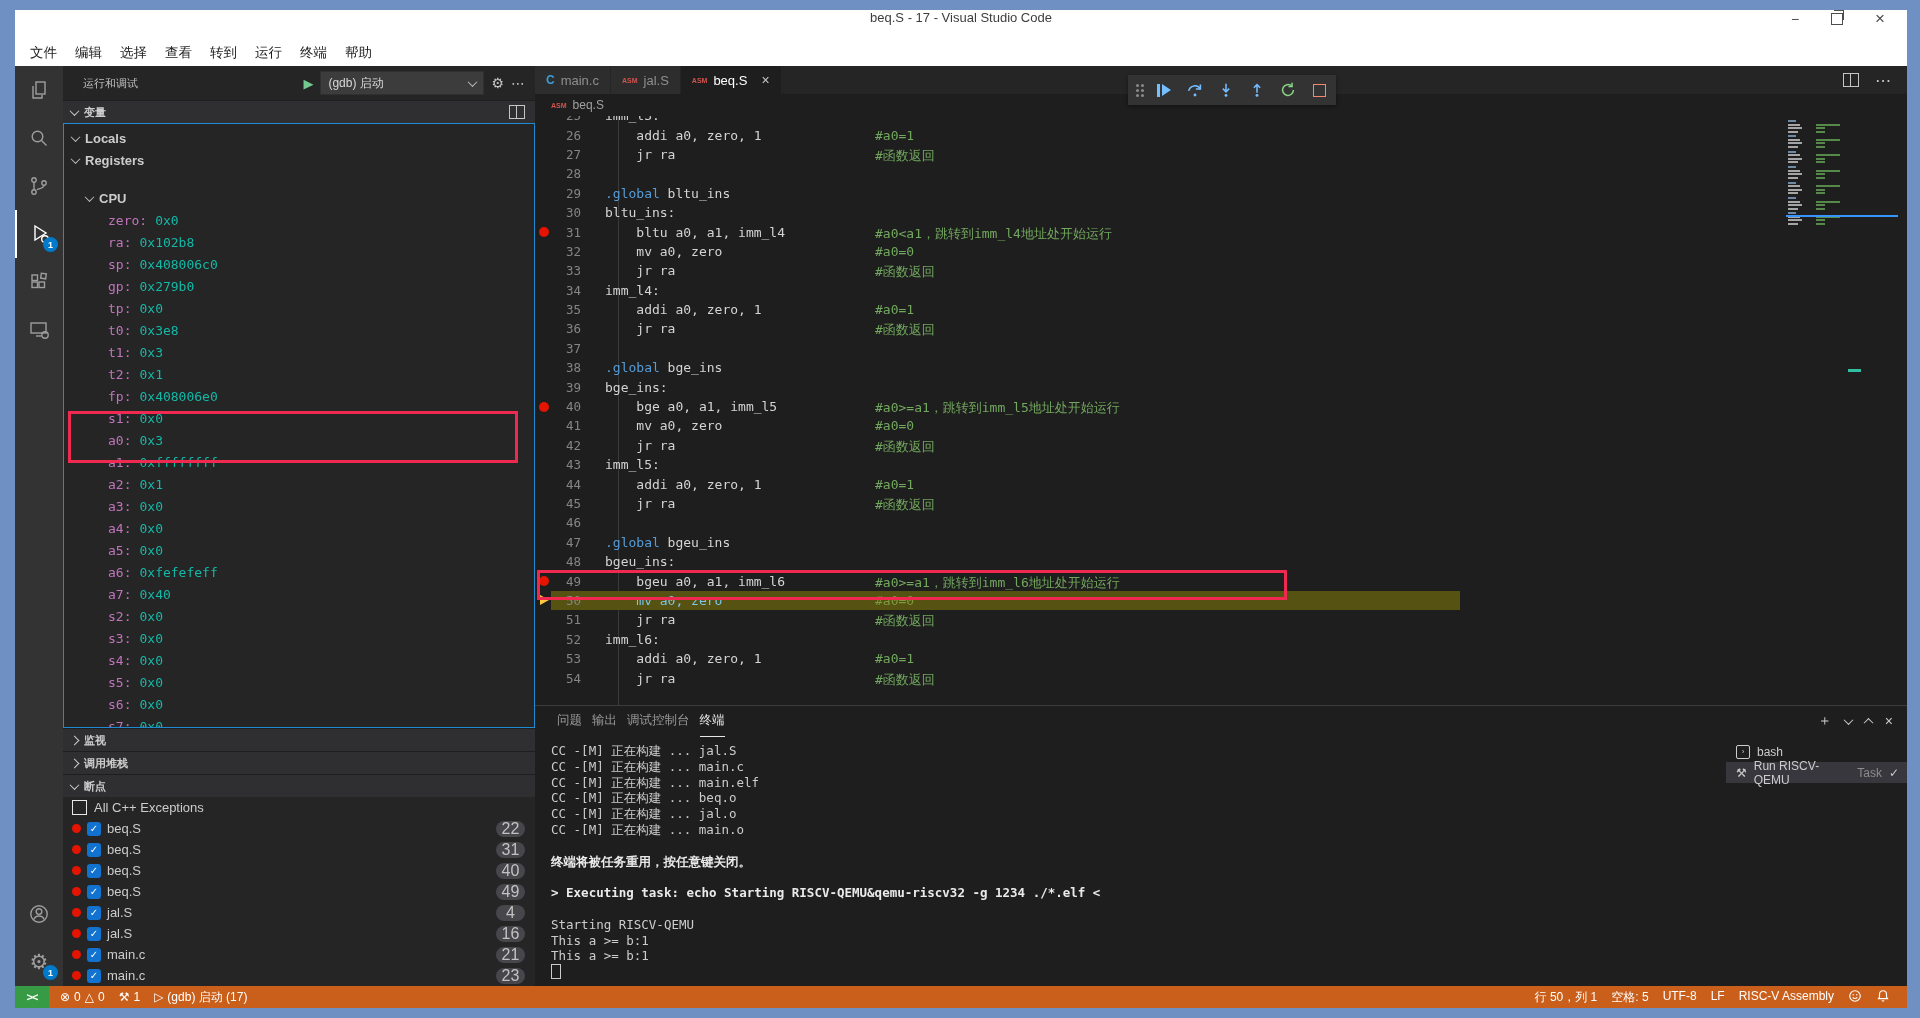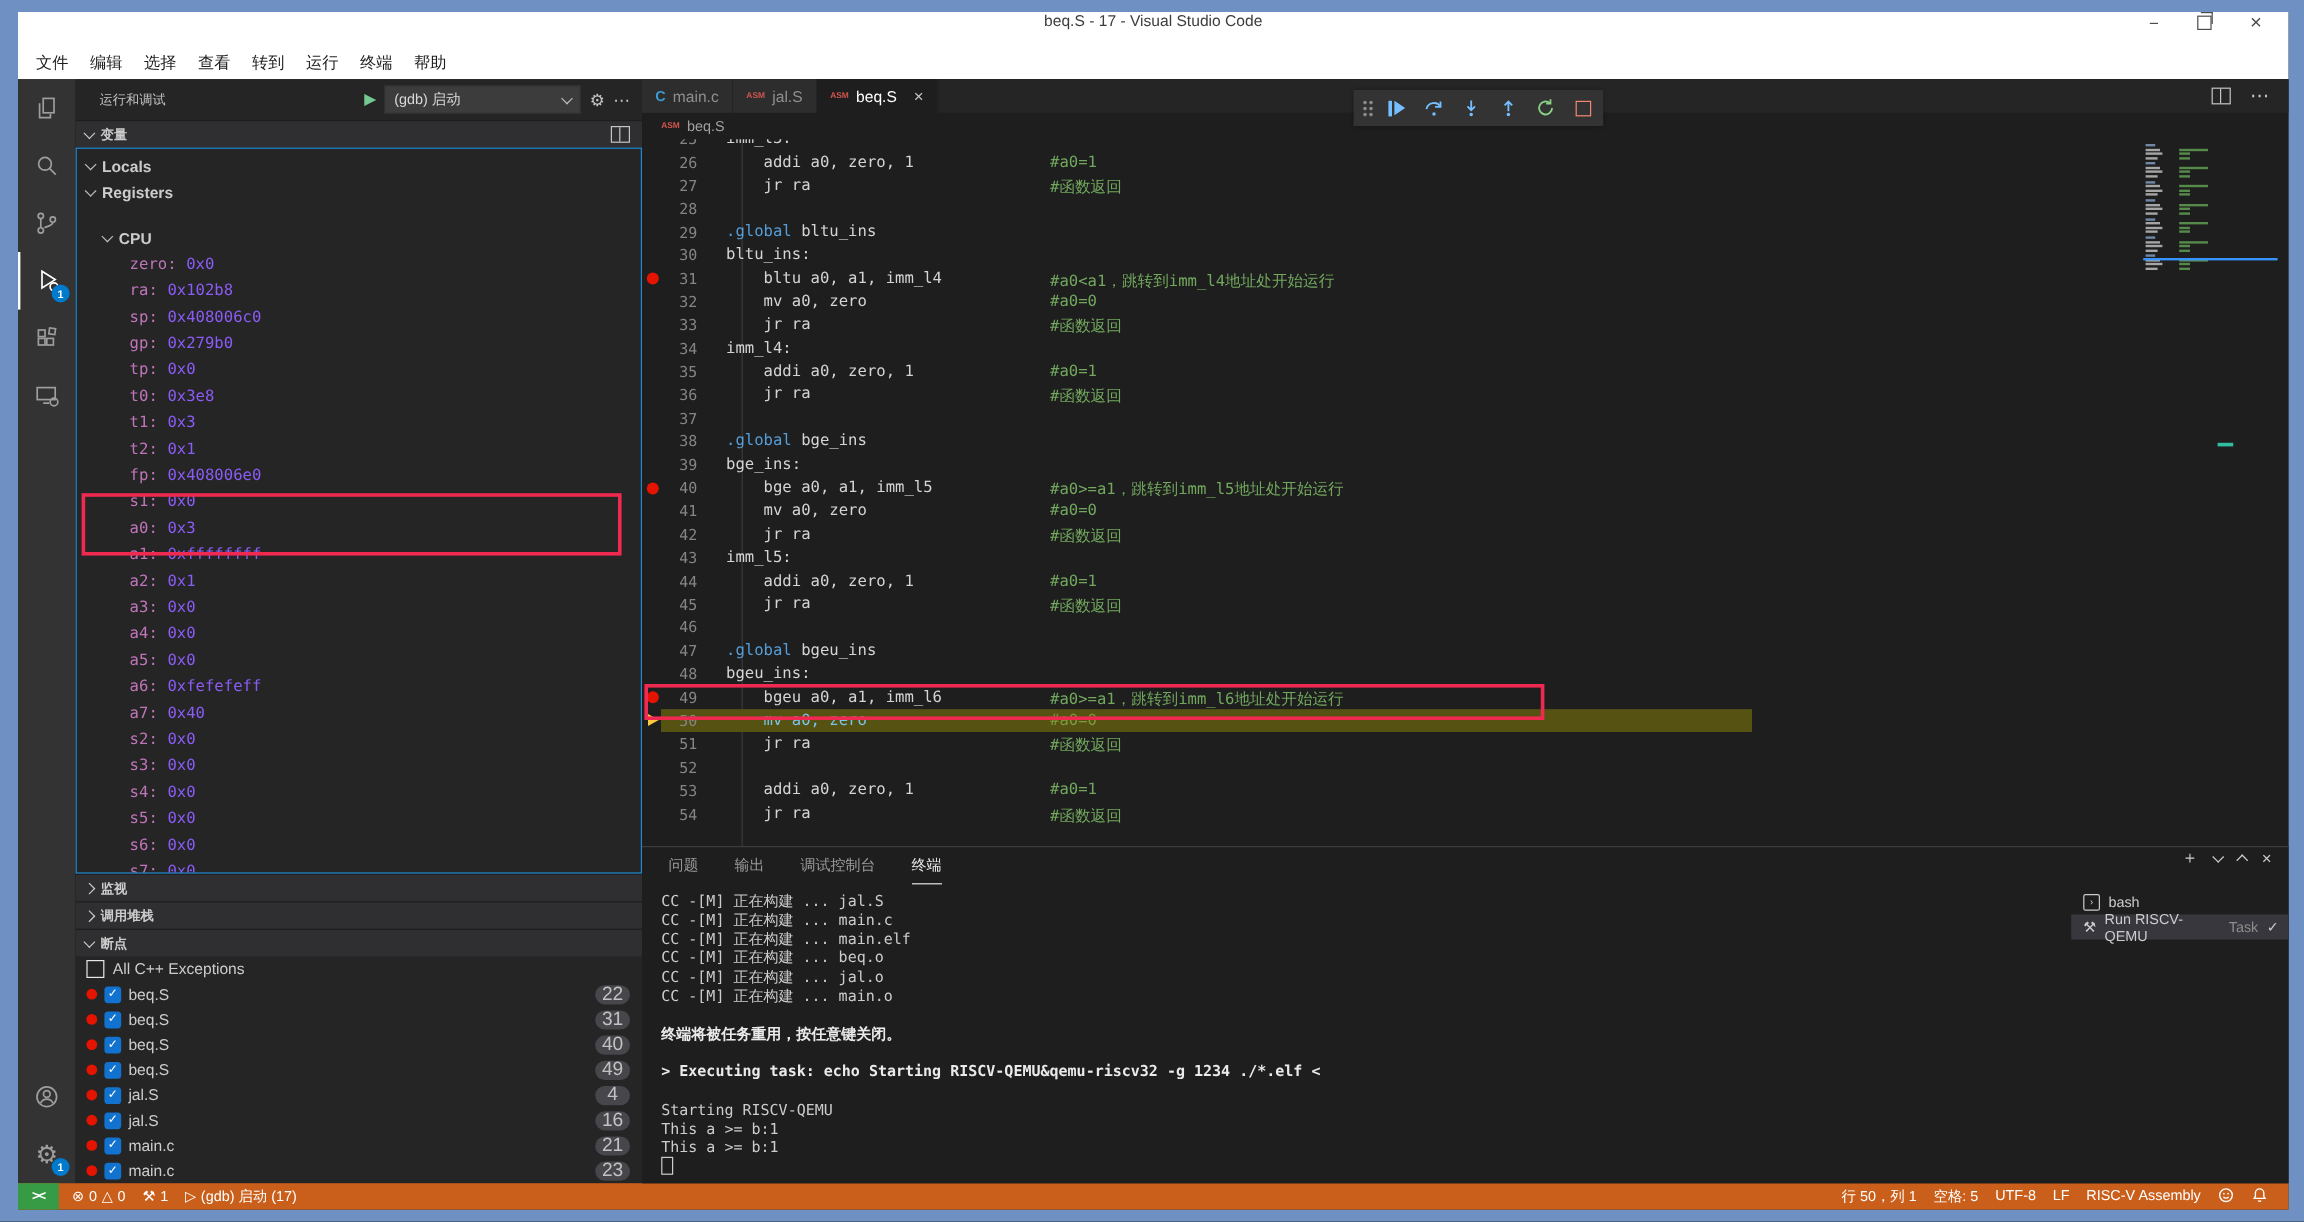--- a/index.html
+++ b/index.html
@@ -42,21 +42,21 @@
   .chev.right{transform:rotate(-45deg)}
   .chev.up{transform:rotate(-135deg) translate(-1px,-1px)}
   .section-head{height:22px;background:#2f2f31;border-top:1px solid #1e1e1e;display:flex;align-items:center;
                 padding-left:8px;gap:6px;font-size:11px;font-weight:bold;color:#cccccc;flex:none}
   .vars-tree{flex:1;min-height:0;border:1px solid #1f8ad2;overflow:hidden;padding-top:3px;position:relative;background:#252526}
   .trow{height:22px;display:flex;align-items:center;font-size:13px}
   .trow.group{font-weight:bold;color:#cccccc}
   .trow .chev{margin-right:6px;color:#bbb}
   .reg{font-family:"DejaVu Sans Mono","Liberation Mono",monospace;padding-left:44px;font-size:13px}
   .rname{color:#c075ba}
-  .rval{color:#8b5cf6;margin-left:8px}
+  .rval{color:#14b8a6;margin-left:8px}
   .anno{position:absolute;border:3px solid #ef2950;z-index:6;pointer-events:none}
   #anno-regs{left:4px;top:287px;width:444px;height:46px}
   .bp-exc{height:21px;display:flex;align-items:center;gap:7px;padding-left:9px;font-size:13px;flex:none}
   .cb-empty{width:13px;height:13px;border:1.6px solid #e8e8e8;background:transparent;flex:none}
   .bp-row{height:21px;display:flex;align-items:center;gap:6px;padding:0 10px 0 9px;font-size:13px;flex:none}
   .dot{width:9px;height:9px;border-radius:50%;background:#e51400;flex:none}
   .cb{width:14px;height:14px;background:#1173cf;border-radius:3px;color:#fff;font-size:10px;display:flex;
       align-items:center;justify-content:center;flex:none}
   .bp-badge{margin-left:auto;background:#46464b;border-radius:9px;min-width:19px;height:16px;font-size:16px;
             color:#c2c2c2;display:flex;align-items:center;justify-content:center;padding:0 5px}
@@ -102,21 +102,21 @@
         box-shadow:0 5px 0 #8a8a8a,0 10px 0 #8a8a8a,5px 0 0 #8a8a8a,5px 5px 0 #8a8a8a,5px 10px 0 #8a8a8a;
         transform:translateY(-5px)}
   .dbg-btn{display:flex;align-items:center;justify-content:center;width:18px;height:22px}
   .cont-bar{width:2.5px;height:13px;background:#75beff;margin-right:2px}
   .cont-tri{width:0;height:0;border-left:9px solid #75beff;border-top:6px solid transparent;border-bottom:6px solid transparent}
   .stop-sq{width:11px;height:11px;border:1.8px solid #f48771}
   .dbg-btn svg{stroke:#75beff;fill:none;stroke-width:1.7}
   .dbg-btn.green svg{stroke:#89d185}
   
   .panel{height:280px;border-top:1px solid #3c3c3c;display:flex;flex-direction:column;background:#1e1e1e;flex:none}
-  .panel-head{height:30px;display:flex;align-items:flex-start;padding:0 14px 0 22px;gap:30px;font-size:12.5px;color:#9a9a9a;flex:none}
+  .panel-head{height:30px;display:flex;align-items:center;padding:0 14px 0 22px;gap:10px;font-size:12.5px;color:#9a9a9a;flex:none}
   .ptab{height:100%;display:flex;align-items:center;border-bottom:1px solid transparent}
   .ptab.active{color:#e7e7e7;border-bottom-color:#e7e7e7}
   .phead-actions{margin-left:auto;display:flex;align-items:center;gap:13px;color:#cccccc;font-size:14px}
   .panel-body{flex:1;display:flex;min-height:0}
   .terminal{flex:1;padding:7px 0 0 16px;font-family:"DejaVu Sans Mono","Liberation Mono",monospace;
             font-size:12.5px;line-height:15.8px;color:#cccccc;overflow:hidden}
   .tline{min-height:15.8px;white-space:pre}
   .tline.bold{font-weight:bold;color:#eaeaea}
   .cursor-box{display:inline-block;width:8px;height:13px;border:1px solid #cccccc;vertical-align:-2px}
   .term-side{width:181px;flex:none;padding-top:5px;font-size:12px;color:#cccccc}
@@ -466,21 +466,21 @@
             <div class="code-line"><span class="gutter"></span><span class="lnum">42</span><span class="codewrap"><span class="txt">    jr ra</span><span class="cmt">#函数返回</span></span></div>
             <div class="code-line"><span class="gutter"></span><span class="lnum">43</span><span class="codewrap"><span class="txt">imm_l5:</span></span></div>
             <div class="code-line"><span class="gutter"></span><span class="lnum">44</span><span class="codewrap"><span class="txt">    addi a0, zero, 1</span><span class="cmt">#a0=1</span></span></div>
             <div class="code-line"><span class="gutter"></span><span class="lnum">45</span><span class="codewrap"><span class="txt">    jr ra</span><span class="cmt">#函数返回</span></span></div>
             <div class="code-line"><span class="gutter"></span><span class="lnum">46</span><span class="codewrap"></span></div>
             <div class="code-line"><span class="gutter"></span><span class="lnum">47</span><span class="codewrap"><span class="kw">.global</span><span class="txt"> bgeu_ins</span></span></div>
             <div class="code-line"><span class="gutter"></span><span class="lnum">48</span><span class="codewrap"><span class="txt">bgeu_ins:</span></span></div>
             <div class="code-line"><span class="gutter"><span class="bp-dot-g"></span></span><span class="lnum">49</span><span class="codewrap"><span class="txt">    bgeu a0, a1, imm_l6</span><span class="cmt">#a0&gt;=a1，跳转到imm_l6地址处开始运行</span></span></div>
             <div class="code-line current"><span class="gutter"><span class="cur-arrow"></span></span><span class="lnum">50</span><span class="codewrap"><span class="txt">    mv a0, zero</span><span class="cmt">#a0=0</span></span></div>
             <div class="code-line"><span class="gutter"></span><span class="lnum">51</span><span class="codewrap"><span class="txt">    jr ra</span><span class="cmt">#函数返回</span></span></div>
-            <div class="code-line"><span class="gutter"></span><span class="lnum">52</span></div>
+            <div class="code-line"><span class="gutter"></span><span class="lnum">52</span><span class="codewrap"><span class="txt">imm_l6:</span></span></div>
             <div class="code-line"><span class="gutter"></span><span class="lnum">53</span><span class="codewrap"><span class="txt">    addi a0, zero, 1</span><span class="cmt">#a0=1</span></span></div>
             <div class="code-line"><span class="gutter"></span><span class="lnum">54</span><span class="codewrap"><span class="txt">    jr ra</span><span class="cmt">#函数返回</span></span></div>
           </div>
         <div class="anno" id="anno-line49"></div>
         <div class="minimap" id="minimap">
             <div class="mm-bar" style="top: 4px; left: 2px; width: 8px; background: rgb(125, 156, 192);"></div>
             <div class="mm-bar" style="top: 7.5px; left: 2px; width: 12px; background: rgb(189, 189, 189);"></div>
             <div class="mm-bar" style="top: 11px; left: 2px; width: 14px; background: rgb(189, 189, 189);"></div>
             <div class="mm-bar" style="top: 14.5px; left: 2px; width: 10px; background: rgb(189, 189, 189);"></div>
             <div class="mm-bar" style="top: 7.5px; left: 30px; width: 24px; background: rgb(95, 158, 84);"></div>

